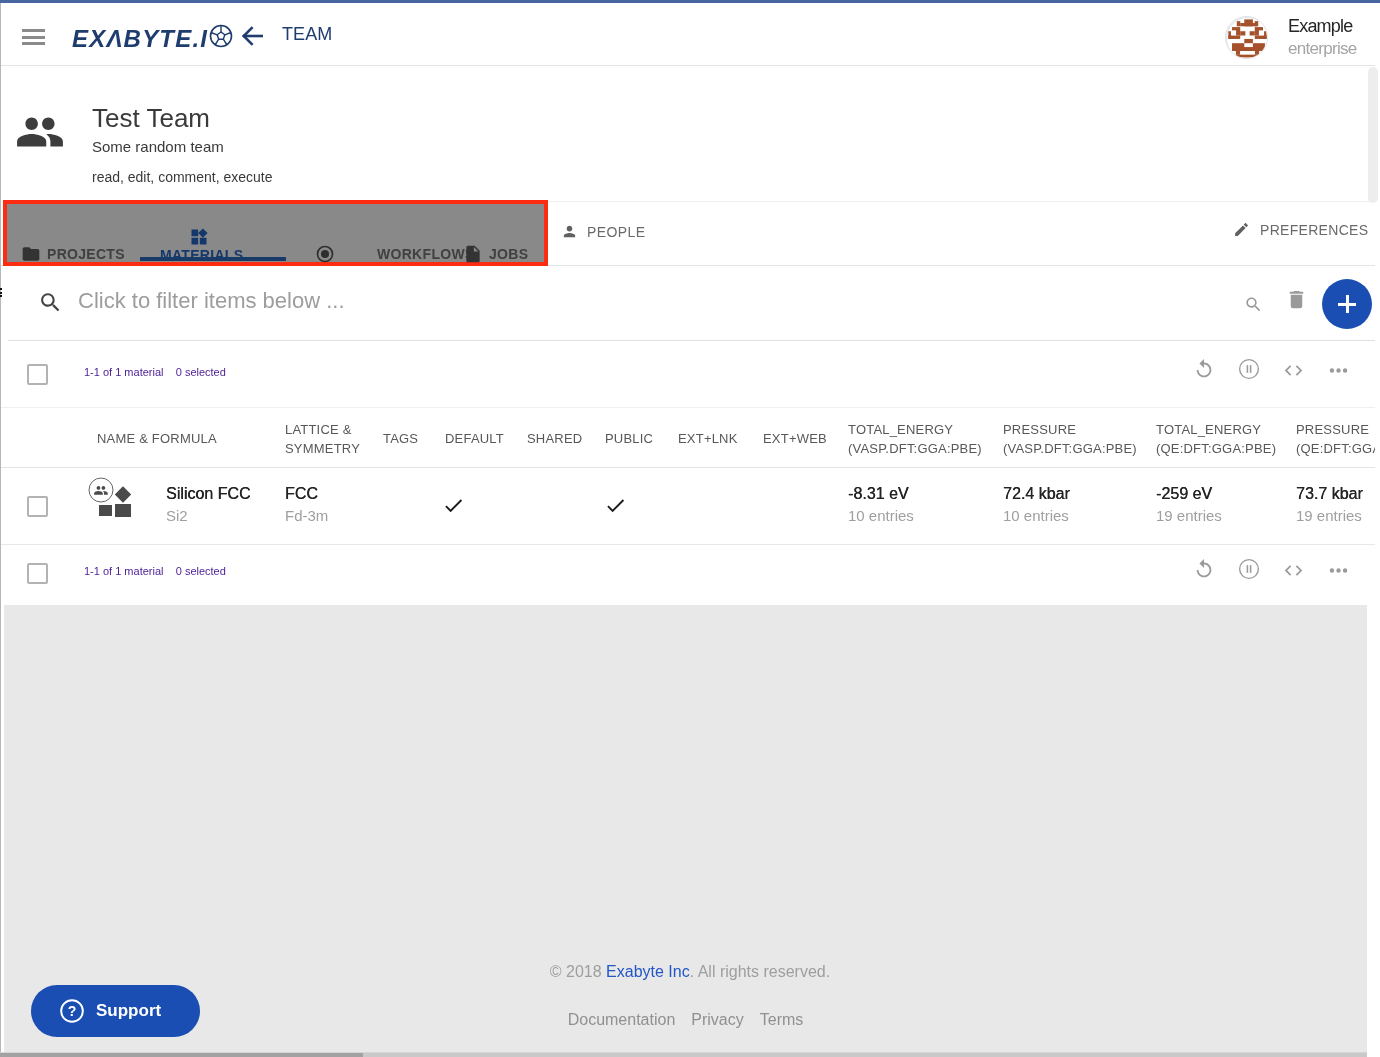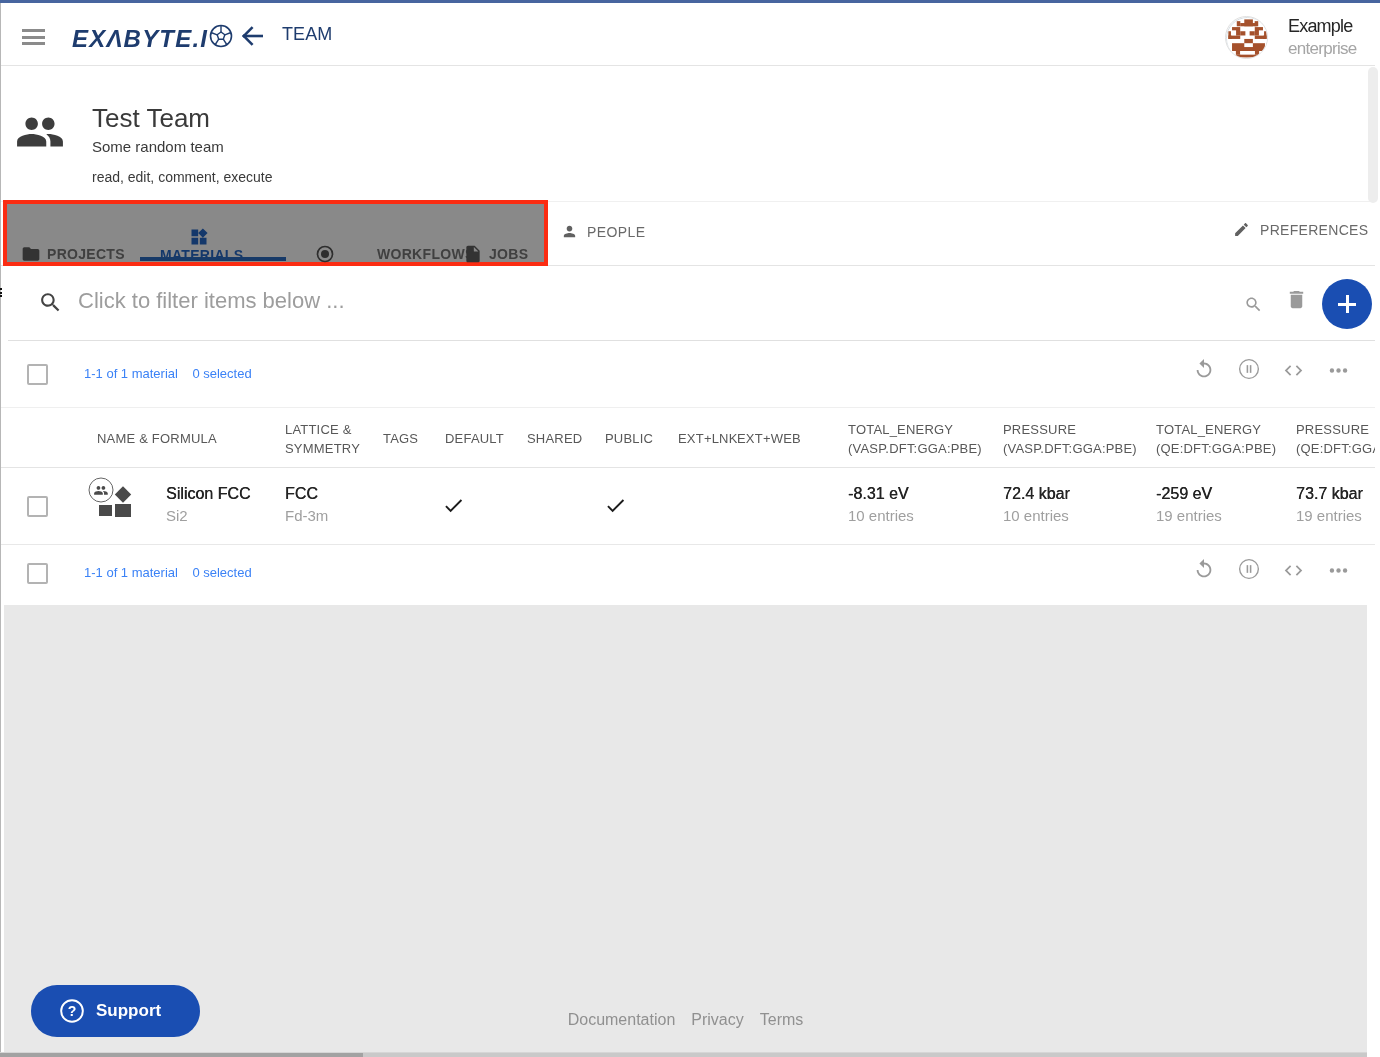--- a/index.html
+++ b/index.html
@@ -33,21 +33,21 @@
 .prefs svg { margin-right:10px; }
 
 .filterbar { position:absolute; left:8px; top:267px; width:1375px; height:74px; background:#fff; border-bottom:1px solid #e0e0e0; }
 .filterph { position:absolute; left:70px; top:21px; white-space:nowrap; font-size:22px; color:#9d9d9d; }
 .fab { position:absolute; left:1314px; top:12px; width:50px; height:50px; border-radius:50%; background:#1a4eb2; }
 .fab:before { content:""; position:absolute; left:23.5px; top:16px; width:3px; height:18px; background:#fff; }
 .fab:after { content:""; position:absolute; left:16px; top:23.5px; width:18px; height:3px; background:#fff; }
 
 .pagrow { position:absolute; left:0; width:1375px; height:66px; background:#fff; }
 .checkbox { position:absolute; width:21px; height:21px; border:2px solid #b3b3b3; border-radius:2px; background:#fff; }
-.pagtext { position:absolute; left:84px; font-size:13px; color:#3b82f6; }
+.pagtext { position:absolute; left:84px; font-size:11px; color:#4c1d95; }
 
 .thead { position:absolute; left:0; top:407px; width:1375px; height:61px; background:#fff; border-top:1px solid #efefef; border-bottom:1px solid #e4e4e4; }
 .th { position:absolute; font-size:13px; color:#585858; letter-spacing:0.2px; line-height:19px; white-space:nowrap; }
 .trow { position:absolute; left:0; top:468px; width:1375px; height:77px; background:#fff; border-bottom:1px solid #e8e8e8; }
 .cellmain { position:absolute; font-size:16px; color:#242424; white-space:nowrap; text-shadow:0.35px 0 0 #242424; }
 .cellsub { position:absolute; font-size:15px; color:#9f9f9f; white-space:nowrap; }
 
 .grayarea { position:absolute; left:4px; top:605px; width:1363px; height:447px; background:#e8e8e8; }
 .copy { position:absolute; top:358px; left:0; width:1372px; text-align:center; font-size:16px; color:#9e9e9e; }
 .copy a { color:#2256c7; text-decoration:none; }
@@ -221,21 +221,21 @@
 </div>
 
 <div class="thead">
   <div class="th" style="left:97px; top:21px;">NAME &amp; FORMULA</div>
   <div class="th" style="left:285px; top:12px;">LATTICE &amp;<br>SYMMETRY</div>
   <div class="th" style="left:383px; top:21px;">TAGS</div>
   <div class="th" style="left:445px; top:21px;">DEFAULT</div>
   <div class="th" style="left:527px; top:21px;">SHARED</div>
   <div class="th" style="left:605px; top:21px;">PUBLIC</div>
   <div class="th" style="left:678px; top:21px;">EXT+LNK</div>
-  <div class="th" style="left:737px; top:21px;text-align:center;">EXT+WEB</div>
+  <div class="th" style="left:763px; top:21px;text-align:center;">EXT+WEB</div>
   <div class="th" style="left:848px; top:12px;">TOTAL_ENERGY<br>(VASP.DFT:GGA:PBE)</div>
   <div class="th" style="left:1003px; top:12px;">PRESSURE<br>(VASP.DFT:GGA:PBE)</div>
   <div class="th" style="left:1156px; top:12px;">TOTAL_ENERGY<br>(QE:DFT:GGA:PBE)</div>
   <div class="th" style="left:1296px; top:12px;">PRESSURE<br>(QE:DFT:GGA:PBE)</div>
 </div>
 
 <div class="trow">
   <div class="checkbox" style="left:27px; top:28px;"></div>
   <svg style="position:absolute;left:88px;top:9px;" width="56" height="52" viewBox="0 0 56 52">
     <circle cx="13" cy="13" r="12" fill="#fff" stroke="#666" stroke-width="1"></circle>
@@ -281,20 +281,21 @@
       <path fill="#9a9a9a" d="M9.4 16.6L4.8 12l4.6-4.6L8 6l-6 6 6 6 1.4-1.4zm5.2 0l4.6-4.6-4.6-4.6L16 6l6 6-6 6-1.4-1.4z"></path>
     </svg>
   <svg style="position:absolute;left:1328px;top:15px;" width="21" height="21" viewBox="0 0 24 24">
       <circle cx="4.5" cy="12" r="2.5" fill="#9a9a9a"></circle>
       <circle cx="12" cy="12" r="2.5" fill="#9a9a9a"></circle>
       <circle cx="19.5" cy="12" r="2.5" fill="#9a9a9a"></circle>
     </svg>
 </div>
 
 <div class="grayarea">
+  <div class="copy">© 2018 <a href="#">Exabyte Inc</a>. All rights reserved.</div>
   <div class="links"><span>Documentation</span><span>Privacy</span><span>Terms</span></div>
   <div class="support">
     <svg width="26" height="26" viewBox="0 0 24 24">
         <circle cx="12" cy="12" r="10" fill="none" stroke="#fff" stroke-width="1.8"></circle>
         <text x="12" y="16.5" text-anchor="middle" font-size="13" fill="#fff" font-family="Liberation Sans">?</text>
       </svg>
     <span>Support</span>
   </div>
 </div>
 

